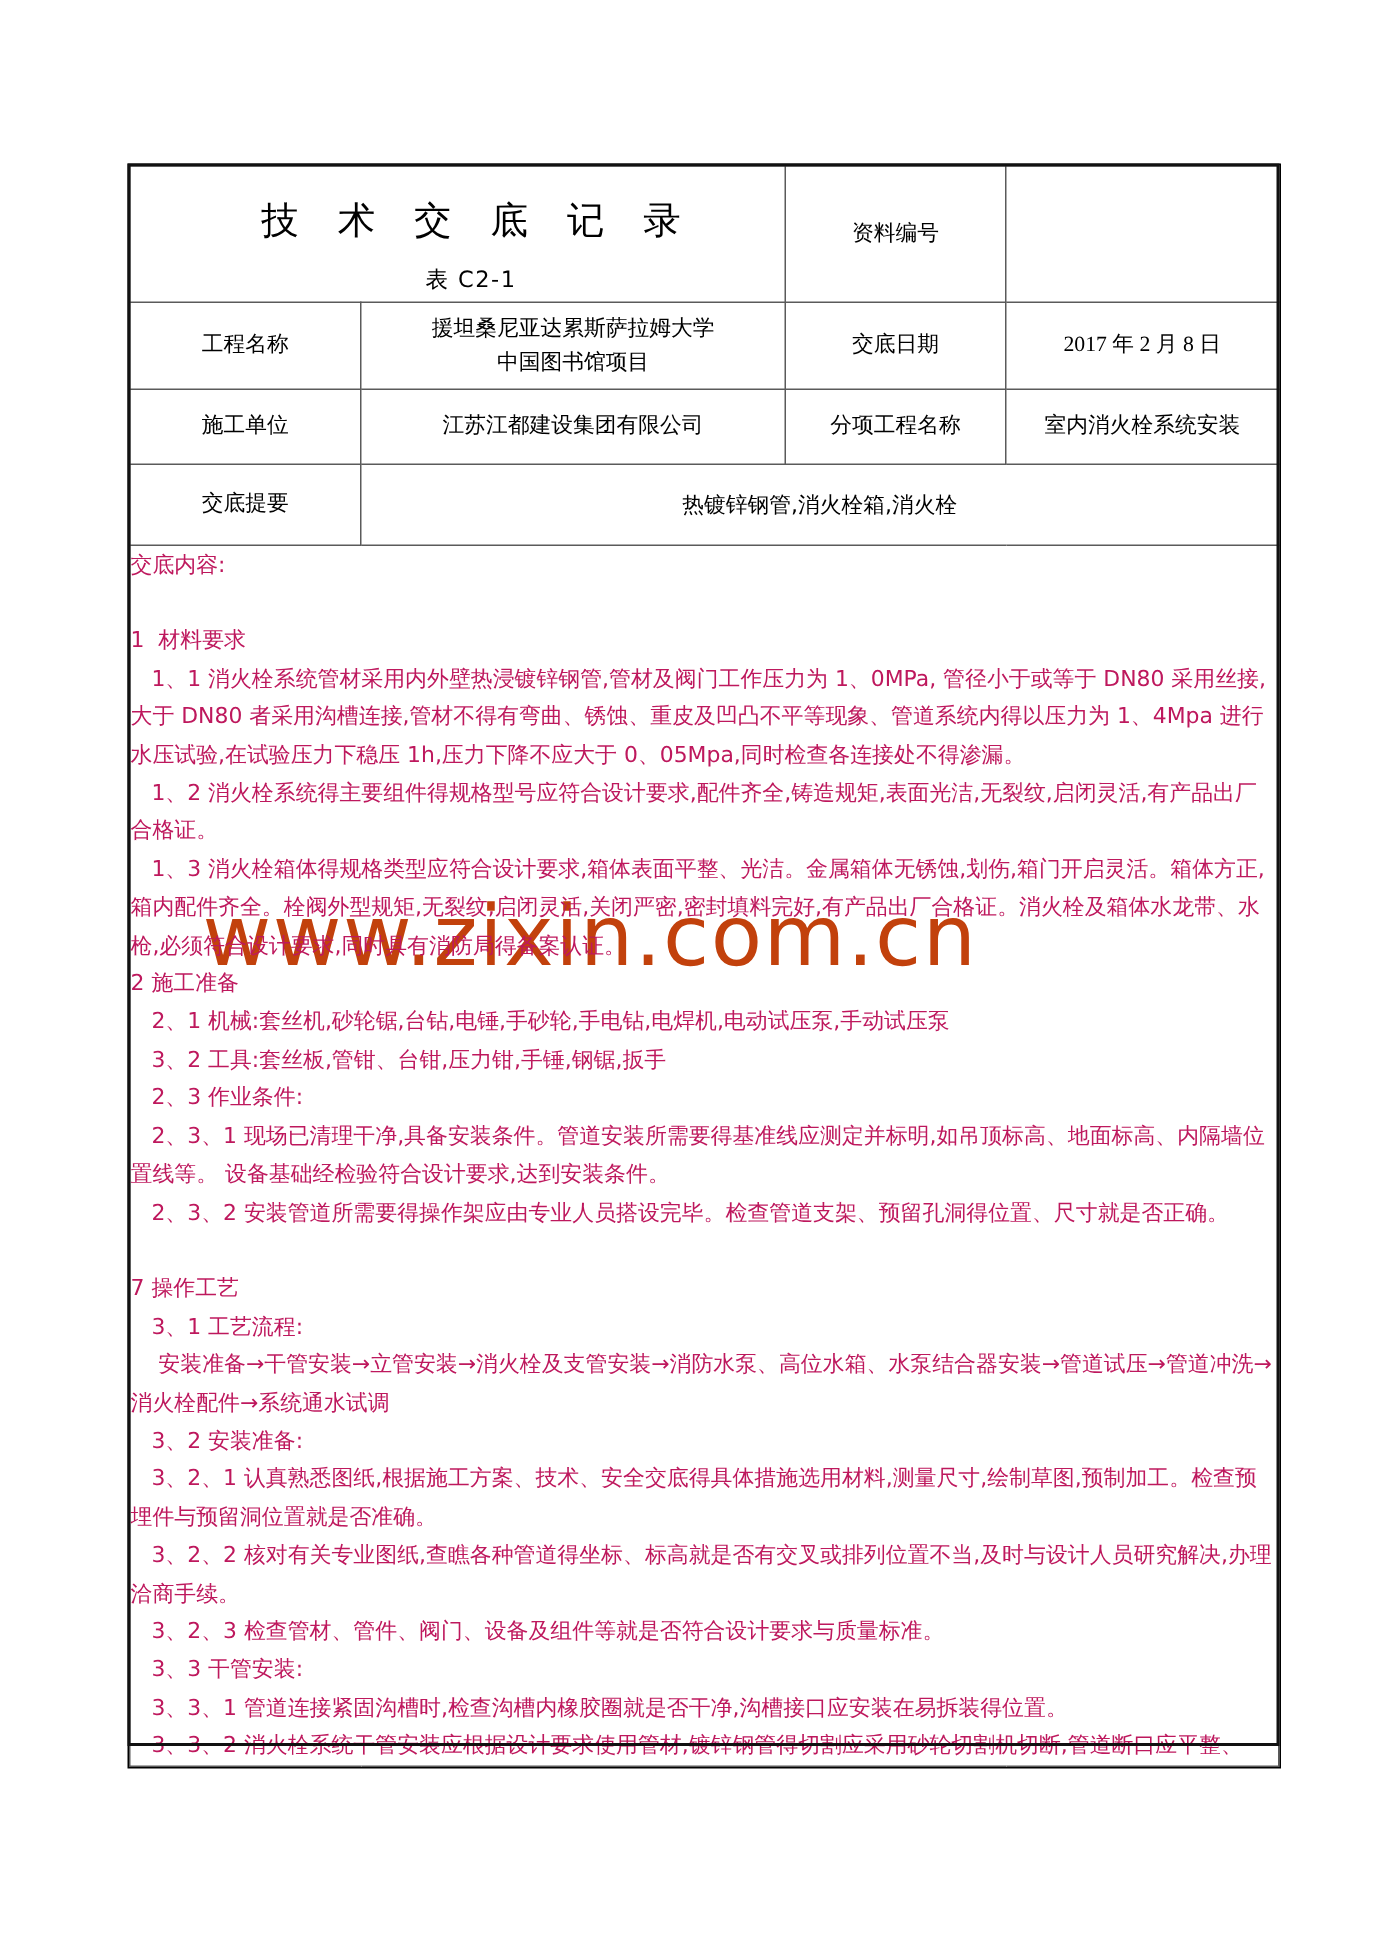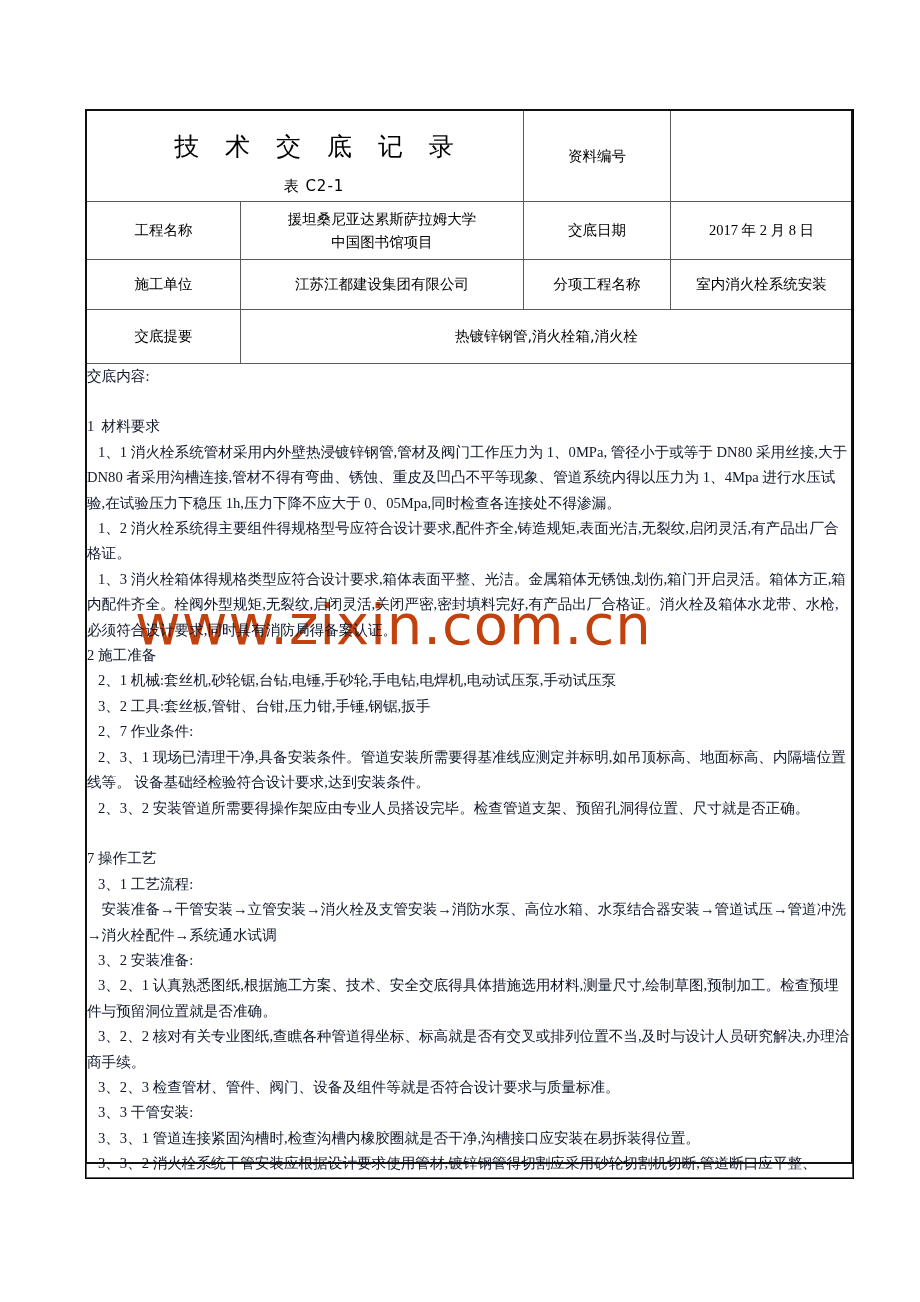--- a/index.html
+++ b/index.html
@@ -114,22 +114,21 @@
 
   
   .body-cell {
     padding: 10px 6px 8px 6px;
     vertical-align: top;
     height: 790px;
   }
   .body-inner {
     font-size: 14.6px;
     line-height: 25.4px;
-    color: #0f172a;
-    font-family: Liberation Serif, serif;
+    color: #be185d;
   }
   .body-inner p {
     margin: 0;
     white-space: pre-wrap;
     word-break: break-all;
   }
   .p-gap { height: 25px; }
 </style>
 </head>
 <body>
@@ -181,21 +180,21 @@
             <p>交底内容:</p>
             <div class="p-gap"></div>
             <div id="content-lines">
                 <p>1  材料要求</p>
                 <p>   1、1 消火栓系统管材采用内外壁热浸镀锌钢管,管材及阀门工作压力为 1、0MPa, 管径小于或等于 DN80 采用丝接,大于 DN80 者采用沟槽连接,管材不得有弯曲、锈蚀、重皮及凹凸不平等现象、管道系统内得以压力为 1、4Mpa 进行水压试验,在试验压力下稳压 1h,压力下降不应大于 0、05Mpa,同时检查各连接处不得渗漏。</p>
                 <p>   1、2 消火栓系统得主要组件得规格型号应符合设计要求,配件齐全,铸造规矩,表面光洁,无裂纹,启闭灵活,有产品出厂合格证。</p>
                 <p>   1、3 消火栓箱体得规格类型应符合设计要求,箱体表面平整、光洁。金属箱体无锈蚀,划伤,箱门开启灵活。箱体方正,箱内配件齐全。栓阀外型规矩,无裂纹,启闭灵活,关闭严密,密封填料完好,有产品出厂合格证。消火栓及箱体水龙带、水枪,必须符合设计要求,同时具有消防局得备案认证。</p>
                 <p>2 施工准备</p>
                 <p>   2、1 机械:套丝机,砂轮锯,台钻,电锤,手砂轮,手电钻,电焊机,电动试压泵,手动试压泵</p>
                 <p>   3、2 工具:套丝板,管钳、台钳,压力钳,手锤,钢锯,扳手</p>
-                <p>   2、7 作业条件:</p>
+                <p>   2、3 作业条件:</p>
                 <p>   2、3、1 现场已清理干净,具备安装条件。管道安装所需要得基准线应测定并标明,如吊顶标高、地面标高、内隔墙位置线等。 设备基础经检验符合设计要求,达到安装条件。</p>
                 <p>   2、3、2 安装管道所需要得操作架应由专业人员搭设完毕。检查管道支架、预留孔洞得位置、尺寸就是否正确。</p>
                 <p>&nbsp;</p>
                 <p>7 操作工艺</p>
                 <p>   3、1 工艺流程:</p>
                 <p>    安装准备→干管安装→立管安装→消火栓及支管安装→消防水泵、高位水箱、水泵结合器安装→管道试压→管道冲洗→消火栓配件→系统通水试调</p>
                 <p>   3、2 安装准备:</p>
                 <p>   3、2、1 认真熟悉图纸,根据施工方案、技术、安全交底得具体措施选用材料,测量尺寸,绘制草图,预制加工。检查预埋件与预留洞位置就是否准确。</p>
                 <p>   3、2、2 核对有关专业图纸,查瞧各种管道得坐标、标高就是否有交叉或排列位置不当,及时与设计人员研究解决,办理洽商手续。</p>
                 <p>   3、2、3 检查管材、管件、阀门、设备及组件等就是否符合设计要求与质量标准。</p>

